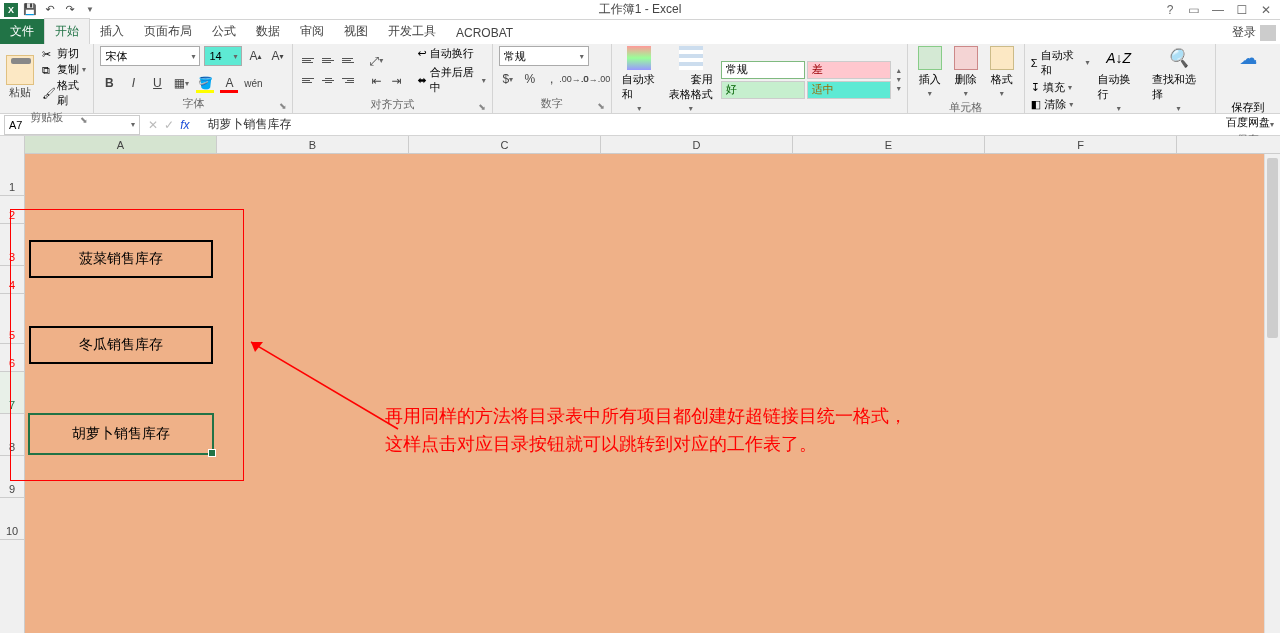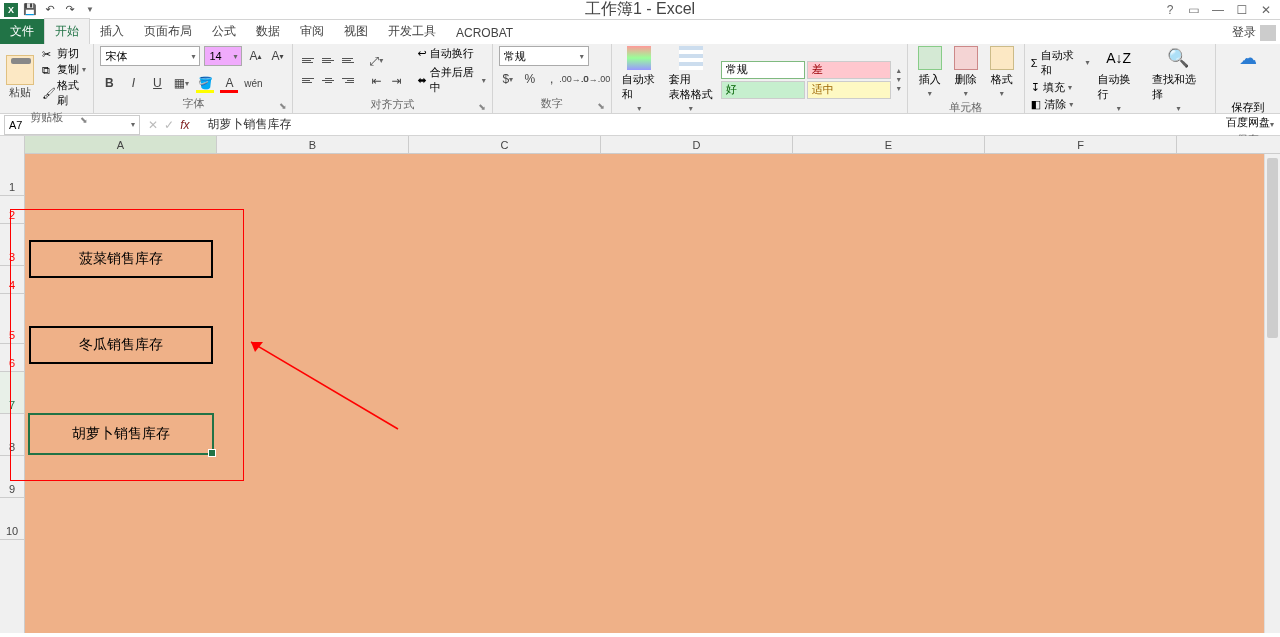--- a/index.html
+++ b/index.html
@@ -2,21 +2,21 @@
 <html><head>
 <meta charset="utf-8">
 <style>
 * { box-sizing: border-box; margin: 0; padding: 0; font-family: "Microsoft YaHei", Arial, sans-serif; }
 body { background: #fff; font-size: 12px; overflow: hidden; width: 1280px; height: 637px; }
 
 .titlebar { height: 20px; background: #fff; display: flex; align-items: center; border-bottom: 1px solid #d4d4d4; position: relative; }
 .qat { display: flex; align-items: center; gap: 4px; padding-left: 4px; }
 .qat-icon { width: 16px; height: 16px; display: flex; align-items: center; justify-content: center; font-size: 11px; color: #444; cursor: pointer; }
 .excel-logo { width: 14px; height: 14px; background: #217346; color: #fff; font-size: 9px; font-weight: bold; display: flex; align-items: center; justify-content: center; }
-.title-center { position: absolute; left: 50%; transform: translateX(-50%); color: #444; font-size: 16px; }
+.title-center { position: absolute; left: 50%; transform: translateX(-50%); color: #444; font-size: 12px; }
 .winbtns { margin-left: auto; display: flex; gap: 8px; padding-right: 6px; align-items: center; }
 .winbtn { width: 16px; height: 16px; color: #666; font-size: 12px; cursor: pointer; display: flex; align-items: center; justify-content: center; }
 
 .tabs-row { height: 24px; background: #fff; display: flex; align-items: flex-end; position: relative; }
 .tab { padding: 4px 10px; font-size: 12px; color: #444; cursor: pointer; }
 .tab.file { background: #217346; color: #fff; margin-top: 22px; }
 .tab.active { background: #f1f1f1; color: #217346; border-top: 1px solid #d4d4d4; border-left: 1px solid #d4d4d4; border-right: 1px solid #d4d4d4; }
 .login { position: absolute; right: 4px; top: 4px; font-size: 12px; color: #444; }
 .login-avatar { width: 16px; height: 16px; background: #ccc; display: inline-block; vertical-align: middle; margin-left: 4px; }
 
@@ -28,47 +28,47 @@
 
 .paste-block { display: flex; flex-direction: column; align-items: center; font-size: 11px; color: #444; }
 .paste-icon { width: 28px; height: 30px; background: #fce8c4; border: 1px solid #e0c080; position: relative; }
 .paste-icon:after { content:""; position:absolute; top:2px; left:4px; width:20px; height:6px; background:#888; border-radius:2px; }
 .clipboard-side { display: flex; flex-direction: column; gap: 1px; font-size: 11px; margin-left: 4px; }
 .clipboard-side div { display: flex; align-items: center; gap: 3px; cursor: pointer; }
 .mini-icon { width: 12px; height: 12px; display: inline-block; }
 
 .font-top { display: flex; align-items: center; gap: 4px; }
 .font-name { width: 100px; height: 20px; border: 1px solid #ababab; background: #fff; font-size: 11px; padding: 0 4px; display:flex; align-items:center; justify-content:space-between; }
-.font-size { width: 38px; height: 20px; border: 1px solid #ababab; background: #f0abfc; font-size: 11px; padding: 0 4px; display:flex; align-items:center; justify-content:space-between; }
+.font-size { width: 38px; height: 20px; border: 1px solid #ababab; background: #5eead4; font-size: 11px; padding: 0 4px; display:flex; align-items:center; justify-content:space-between; }
 .font-bottom { display:flex; align-items:center; gap:6px; margin-top:4px; }
 .fbtn { width: 18px; height: 18px; font-size: 12px; display:flex; align-items:center; justify-content:center; cursor:pointer; color:#444; }
 .fbtn.bold { font-weight:bold; }
 .fbtn.italic { font-style:italic; }
 .fbtn.underline { text-decoration:underline; }
 
 .align-grid { display:grid; grid-template-columns: repeat(3, 18px); grid-template-rows: repeat(2, 18px); gap:2px; }
 .align-btn { border:1px solid transparent; display:flex; flex-direction:column; justify-content:center; gap:1px; padding:2px; cursor:pointer; }
 .align-btn span { height:1px; background:#555; display:block; }
 
 .number-fmt { width: 90px; height: 20px; border: 1px solid #ababab; background:#fff; font-size:11px; padding:0 4px; display:flex; align-items:center; justify-content:space-between; }
 
 .styles-gallery { display:flex; flex-direction:column; gap:2px; }
 .style-row { display:flex; gap:2px; }
 .style-cell { width: 84px; height: 18px; font-size:11px; display:flex; align-items:center; padding-left:4px; border:1px solid #ccc; }
 
 .big-btn { display:flex; flex-direction:column; align-items:center; font-size:11px; gap:2px; cursor:pointer; padding: 0 4px; }
-.big-btn-icon { width: 24px; height: 24px; }
+.big-btn-icon { width: 24px; height: 24px; font-style: italic; }
 
 .edit-list { display:flex; flex-direction:column; gap:2px; font-size:11px; }
 .edit-list div { display:flex; align-items:center; gap:3px; cursor:pointer; }
 
 .formula-bar { height: 22px; border-bottom: 1px solid #d4d4d4; display:flex; align-items:center; background:#fff; }
 .name-box { width: 136px; height: 20px; border: 1px solid #ccc; margin-left:4px; padding: 0 4px; font-size:11px; display:flex; align-items:center; justify-content:space-between; background:#fff; }
 .fx-btns { display:flex; align-items:center; gap:6px; margin: 0 8px; color:#888; }
-.fx-label { font-style: italic; color:#7f1d1d; margin-right:6px; }
+.fx-label { font-style: italic; color:#1d4ed8; margin-right:6px; }
 .formula-input { flex:1; font-size:12px; color:#333; padding-left:4px; }
 
 .sheet-area { position:relative; height: 497px; background:#fff; }
 .col-headers { position:absolute; left:0; top:0; right:0; height:18px; background:#f0f0f0; border-bottom:1px solid #ccc; display:flex; }
 .corner { width:25px; height:18px; border-right:1px solid #ccc; background:#f0f0f0; }
 .col-h { border-right:1px solid #ccc; text-align:center; font-size:11px; color:#444; line-height:18px; }
 .col-h.colA { width:192px; background:#d5e4d0; }
 .col-h:not(.colA) { width:192px; }
 .row-headers { position:absolute; left:0; top:18px; width:25px; bottom:0; background:#f0f0f0; border-right:1px solid #ccc; }
 .row-h { border-bottom:1px solid #ccc; text-align:center; font-size:11px; color:#444; display:flex; align-items:flex-end; justify-content:center; padding-bottom:2px; }
@@ -254,32 +254,32 @@
 
   <div class="group">
     <div class="group-body">
       <div class="big-btn">
         <div class="big-btn-icon" style="background:linear-gradient(#f99,#9f9,#99f);"></div>
         <span>自动求和</span>
           <span class="caret">▾</span>
       </div>
       <div class="big-btn">
         <div class="big-btn-icon" style="background:repeating-linear-gradient(#cde 0 4px,#fff 4px 8px);"></div>
-        <span style="white-space:pre;text-align:left;">套用
+        <span style="white-space:pre;text-align:right;">套用
 表格格式</span>
           <span class="caret">▾</span>
       </div>
       <div class="styles-gallery">
         <div class="style-row">
           <div class="style-cell" style="background:#fff;border:1px solid #7fba7f;">常规</div>
           <div class="style-cell" style="background:#ffc7ce;color:#9c0006;">差</div>
         </div>
         <div class="style-row">
           <div class="style-cell" style="background:#c6efce;color:#006100;">好</div>
-          <div class="style-cell" style="background:#fef9c3;color:#9c6500;">适中</div>
+          <div class="style-cell" style="background:#5eead4;color:#9c6500;">适中</div>
         </div>
       </div>
       <div style="display:flex;flex-direction:column;justify-content:center;margin-left:2px;color:#888;">
         <span class="caret">▴</span>
         <span class="caret">▾</span>
         <span class="caret">▾</span>
       </div>
     </div>
   </div>
 
@@ -394,18 +394,22 @@
 
     <div class="cell-box selected" style="left:4px; top:260px; width:184px; height:40px;">胡萝卜销售库存</div>
 
     <div class="red-box" style="left:-15px; top:55px; width:234px; height:272px;"></div>
 
     <svg class="arrow-line" style="left:218px; top:180px; width:160px; height:100px;">
       <line x1="155" y1="95" x2="8" y2="8" stroke="#f00" stroke-width="1.5"></line>
       <polygon points="8,8 20,8 12,18" fill="#f00"></polygon>
     </svg>
 
+    <div class="annotation" style="left:360px; top:248px;">
+      <div>再用同样的方法将目录表中所有项目都创建好超链接目统一格式，</div>
+      <div>这样点击对应目录按钮就可以跳转到对应的工作表了。</div>
+    </div>
   </div>
 
   <div class="scrollbar-v">
     <div class="thumb"></div>
   </div>
 </div>
 
 </body></html>

